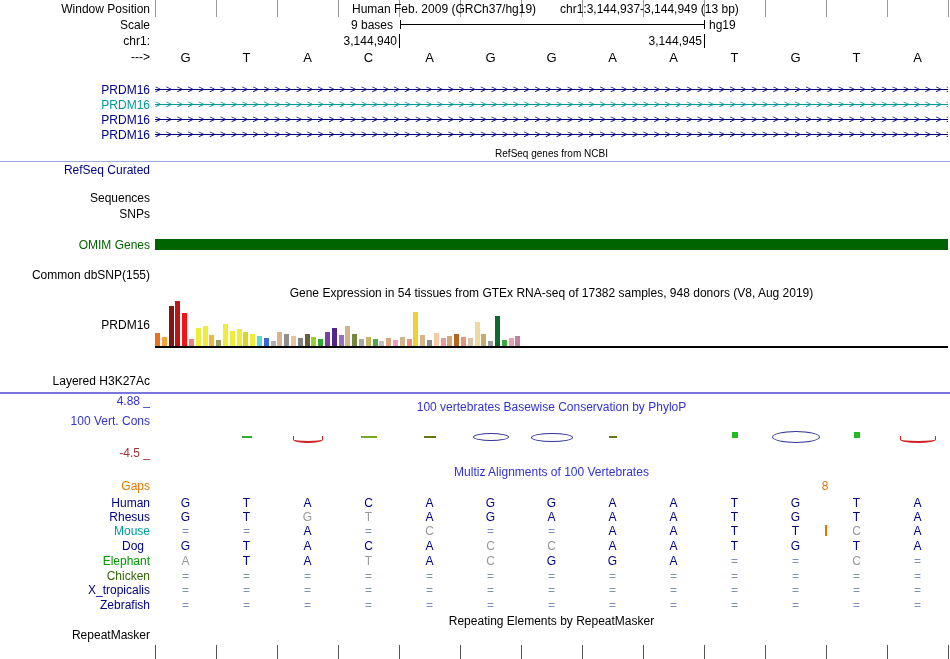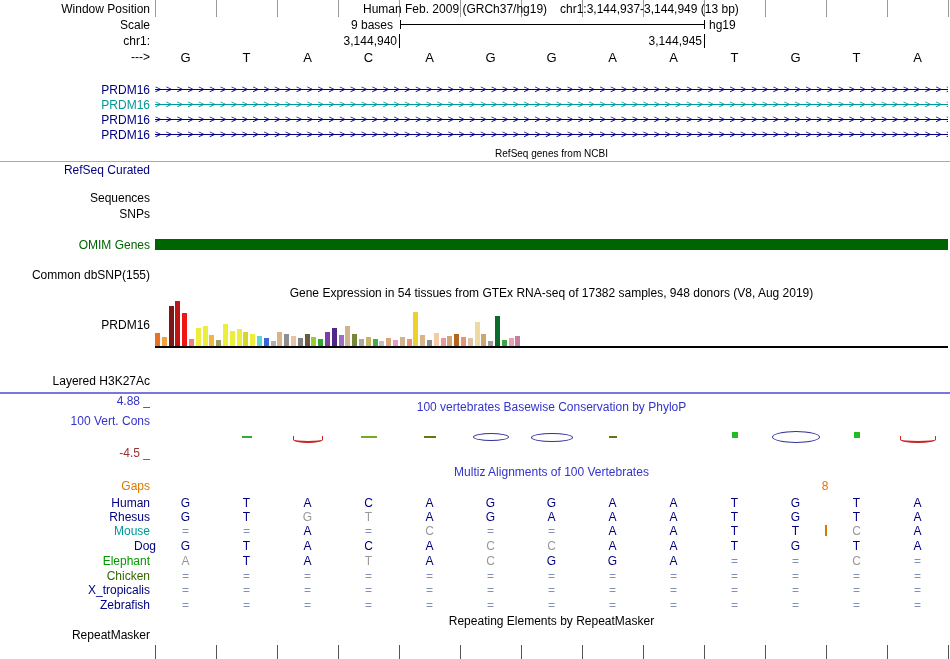--- a/index.html
+++ b/index.html
@@ -36,21 +36,21 @@
       <div style="position: absolute; left: 582px; top: 0px; width: 1px; height: 17px; background: rgb(153, 153, 153);"></div>
       <div style="position: absolute; left: 643px; top: 0px; width: 1px; height: 17px; background: rgb(153, 153, 153);"></div>
       <div style="position: absolute; left: 704px; top: 0px; width: 1px; height: 17px; background: rgb(153, 153, 153);"></div>
       <div style="position: absolute; left: 765px; top: 0px; width: 1px; height: 17px; background: rgb(153, 153, 153);"></div>
       <div style="position: absolute; left: 826px; top: 0px; width: 1px; height: 17px; background: rgb(153, 153, 153);"></div>
       <div style="position: absolute; left: 887px; top: 0px; width: 1px; height: 17px; background: rgb(153, 153, 153);"></div>
       <div style="position: absolute; left: 948px; top: 0px; width: 1px; height: 17px; background: rgb(153, 153, 153);"></div>
     </div>
 
   <div class="label" style="top:2px">Window Position</div>
-  <div class="abs" style="left:363px;top:2px">Human Feb. 2009 (GRCh37/hg19)</div>
+  <div class="abs" style="left:352px;top:2px">Human Feb. 2009 (GRCh37/hg19)</div>
   <div class="abs" style="left:560px;top:2px">chr1:3,144,937-3,144,949 (13 bp)</div>
 
   <div class="label" style="top:18px">Scale</div>
   <div class="abs" style="left:330px;top:18px;width:63px;text-align:right">9 bases</div>
   <div class="hline" style="left:400px;top:24px;width:305px"></div>
   <div class="vtick" style="left:400px;top:20px;height:9px"></div>
   <div class="vtick" style="left:704px;top:20px;height:9px"></div>
   <div class="abs" style="left:709px;top:18px">hg19</div>
 
   <div class="label" style="top:34px">chr1:</div>
@@ -221,21 +221,21 @@
       <div style="position: absolute; left: 399px; top: 524px; width: 61px; text-align: center; color: rgb(153, 153, 153);">C</div>
       <div style="position: absolute; left: 460px; top: 524px; width: 61px; text-align: center; color: rgb(128, 144, 184);">=</div>
       <div style="position: absolute; left: 521px; top: 524px; width: 61px; text-align: center; color: rgb(128, 144, 184);">=</div>
       <div style="position: absolute; left: 582px; top: 524px; width: 61px; text-align: center; color: rgb(0, 0, 128);">A</div>
       <div style="position: absolute; left: 643px; top: 524px; width: 61px; text-align: center; color: rgb(0, 0, 128);">A</div>
       <div style="position: absolute; left: 704px; top: 524px; width: 61px; text-align: center; color: rgb(0, 0, 128);">T</div>
       <div style="position: absolute; left: 765px; top: 524px; width: 61px; text-align: center; color: rgb(0, 0, 128);">T</div>
       <div style="position: absolute; left: 826px; top: 524px; width: 61px; text-align: center; color: rgb(153, 153, 153);">C</div>
       <div style="position: absolute; left: 887px; top: 524px; width: 61px; text-align: center; color: rgb(0, 0, 128);">A</div>
       <div style="position: absolute; left: 825px; top: 525px; width: 2px; height: 11px; background: rgb(221, 119, 0);"></div>
-      <div style="position: absolute; left: 0px; top: 539px; width: 156px; text-align: right; color: rgb(0, 0, 128);">Dog</div>
+      <div style="position: absolute; left: 0px; top: 539px; width: 144px; text-align: right; color: rgb(0, 0, 128);">Dog</div>
       <div style="position: absolute; left: 155px; top: 539px; width: 61px; text-align: center; color: rgb(0, 0, 128);">G</div>
       <div style="position: absolute; left: 216px; top: 539px; width: 61px; text-align: center; color: rgb(0, 0, 128);">T</div>
       <div style="position: absolute; left: 277px; top: 539px; width: 61px; text-align: center; color: rgb(0, 0, 128);">A</div>
       <div style="position: absolute; left: 338px; top: 539px; width: 61px; text-align: center; color: rgb(0, 0, 128);">C</div>
       <div style="position: absolute; left: 399px; top: 539px; width: 61px; text-align: center; color: rgb(0, 0, 128);">A</div>
       <div style="position: absolute; left: 460px; top: 539px; width: 61px; text-align: center; color: rgb(153, 153, 153);">C</div>
       <div style="position: absolute; left: 521px; top: 539px; width: 61px; text-align: center; color: rgb(153, 153, 153);">C</div>
       <div style="position: absolute; left: 582px; top: 539px; width: 61px; text-align: center; color: rgb(0, 0, 128);">A</div>
       <div style="position: absolute; left: 643px; top: 539px; width: 61px; text-align: center; color: rgb(0, 0, 128);">A</div>
       <div style="position: absolute; left: 704px; top: 539px; width: 61px; text-align: center; color: rgb(0, 0, 128);">T</div>

